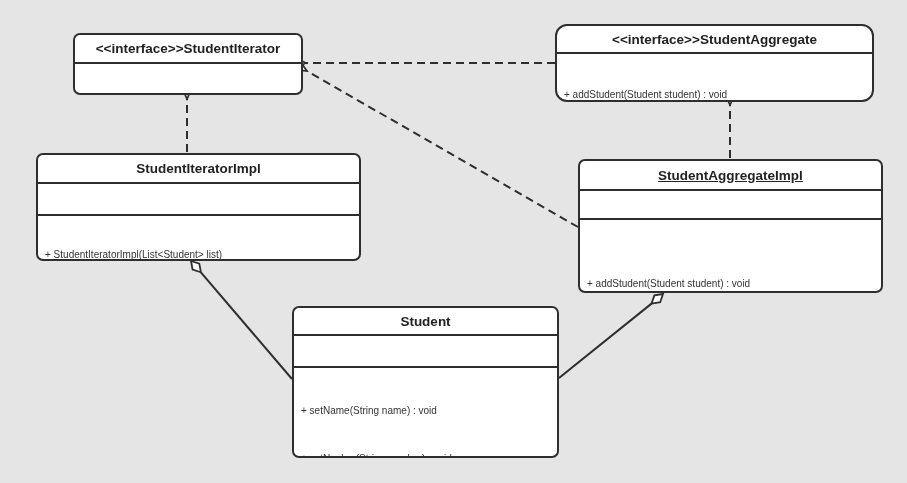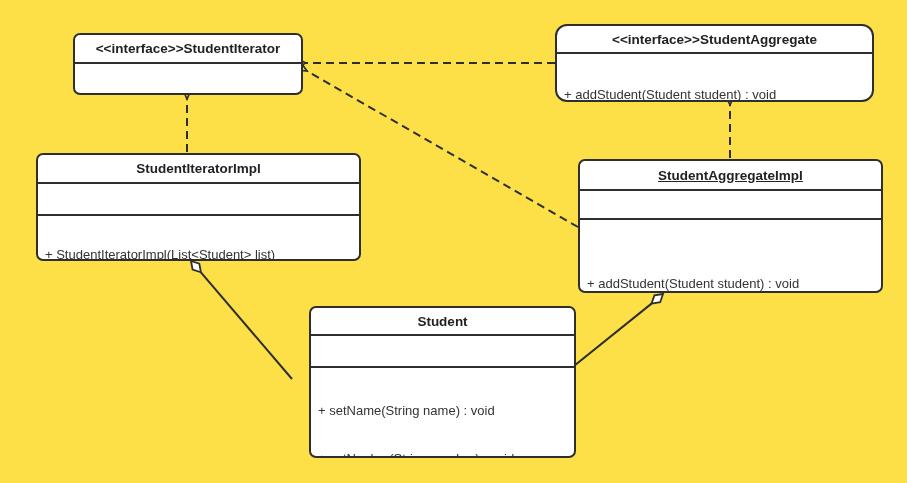--- a/index.html
+++ b/index.html
@@ -1,32 +1,32 @@
 <!DOCTYPE html>
 <html><head>
 <meta charset="utf-8">
 <style>
   html,body { margin:0; padding:0; background:#ffffff; }
   #canvas {
-    position:relative; width:907px; height:483px; background:#fde047;
+    position:relative; width:907px; height:483px; background:#e5e5e5;
     overflow:hidden; font-family:"Liberation Sans", sans-serif;
   }
   #wires { position:absolute; left:0; top:0; z-index:1; }
   .cls {
     position:absolute; box-sizing:border-box; background:#ffffff;
     border:2px solid #2e2e2e; border-radius:7px; color:#333333;
     display:flex; flex-direction:column; z-index:2;
   }
   .cls .title {
     display:flex; align-items:center; justify-content:center;
     font-weight:bold; font-size:13.5px; color:#222222; flex:0 0 auto;
   }
   .comp {
     box-sizing:border-box; border-top:2px solid #2e2e2e;
-    padding:1px 7px 0 7px; font-size:13px; white-space:pre;
+    padding:1px 7px 0 7px; font-size:10px; white-space:pre;
     overflow:hidden; flex:0 0 auto;
   }
   .comp .member { display:block; }
   .comp.grow { flex:1 1 auto; }
 
   
   #c-iterator        { left:73px;  top:33px;  width:230px; height:62px; }
   #c-iterator .title { height:27px; }
   #c-iterator .methods  { line-height:15px; font-size:12.7px; }
 
@@ -37,21 +37,21 @@
   #c-iterator-impl        { left:36px; top:153px; width:325px; height:108px; }
   #c-iterator-impl .title { height:27px; }
   #c-iterator-impl .fields  { height:32px; line-height:15px; }
   #c-iterator-impl .methods { line-height:15px; }
 
   #c-aggregate-impl        { left:578px; top:159px; width:305px; height:134px; }
   #c-aggregate-impl .title { height:28px;text-decoration:underline; }
   #c-aggregate-impl .fields  { height:29px; line-height:16px; padding-top:4px; }
   #c-aggregate-impl .methods { line-height:15.6px; padding-top:25px; }
 
-  #c-student        { left:309px; top:306px; width:267px; height:152px; }
+  #c-student        { left:292px; top:306px; width:267px; height:152px; }
   #c-student .title { height:26px; }
   #c-student .fields  { height:32px; line-height:15px; }
   #c-student .methods { line-height:16px; padding-top:3px; }
 </style>
 </head>
 <body>
 
 <div id="canvas">
 
   <svg id="wires" width="907" height="483" viewBox="0 0 907 483">

